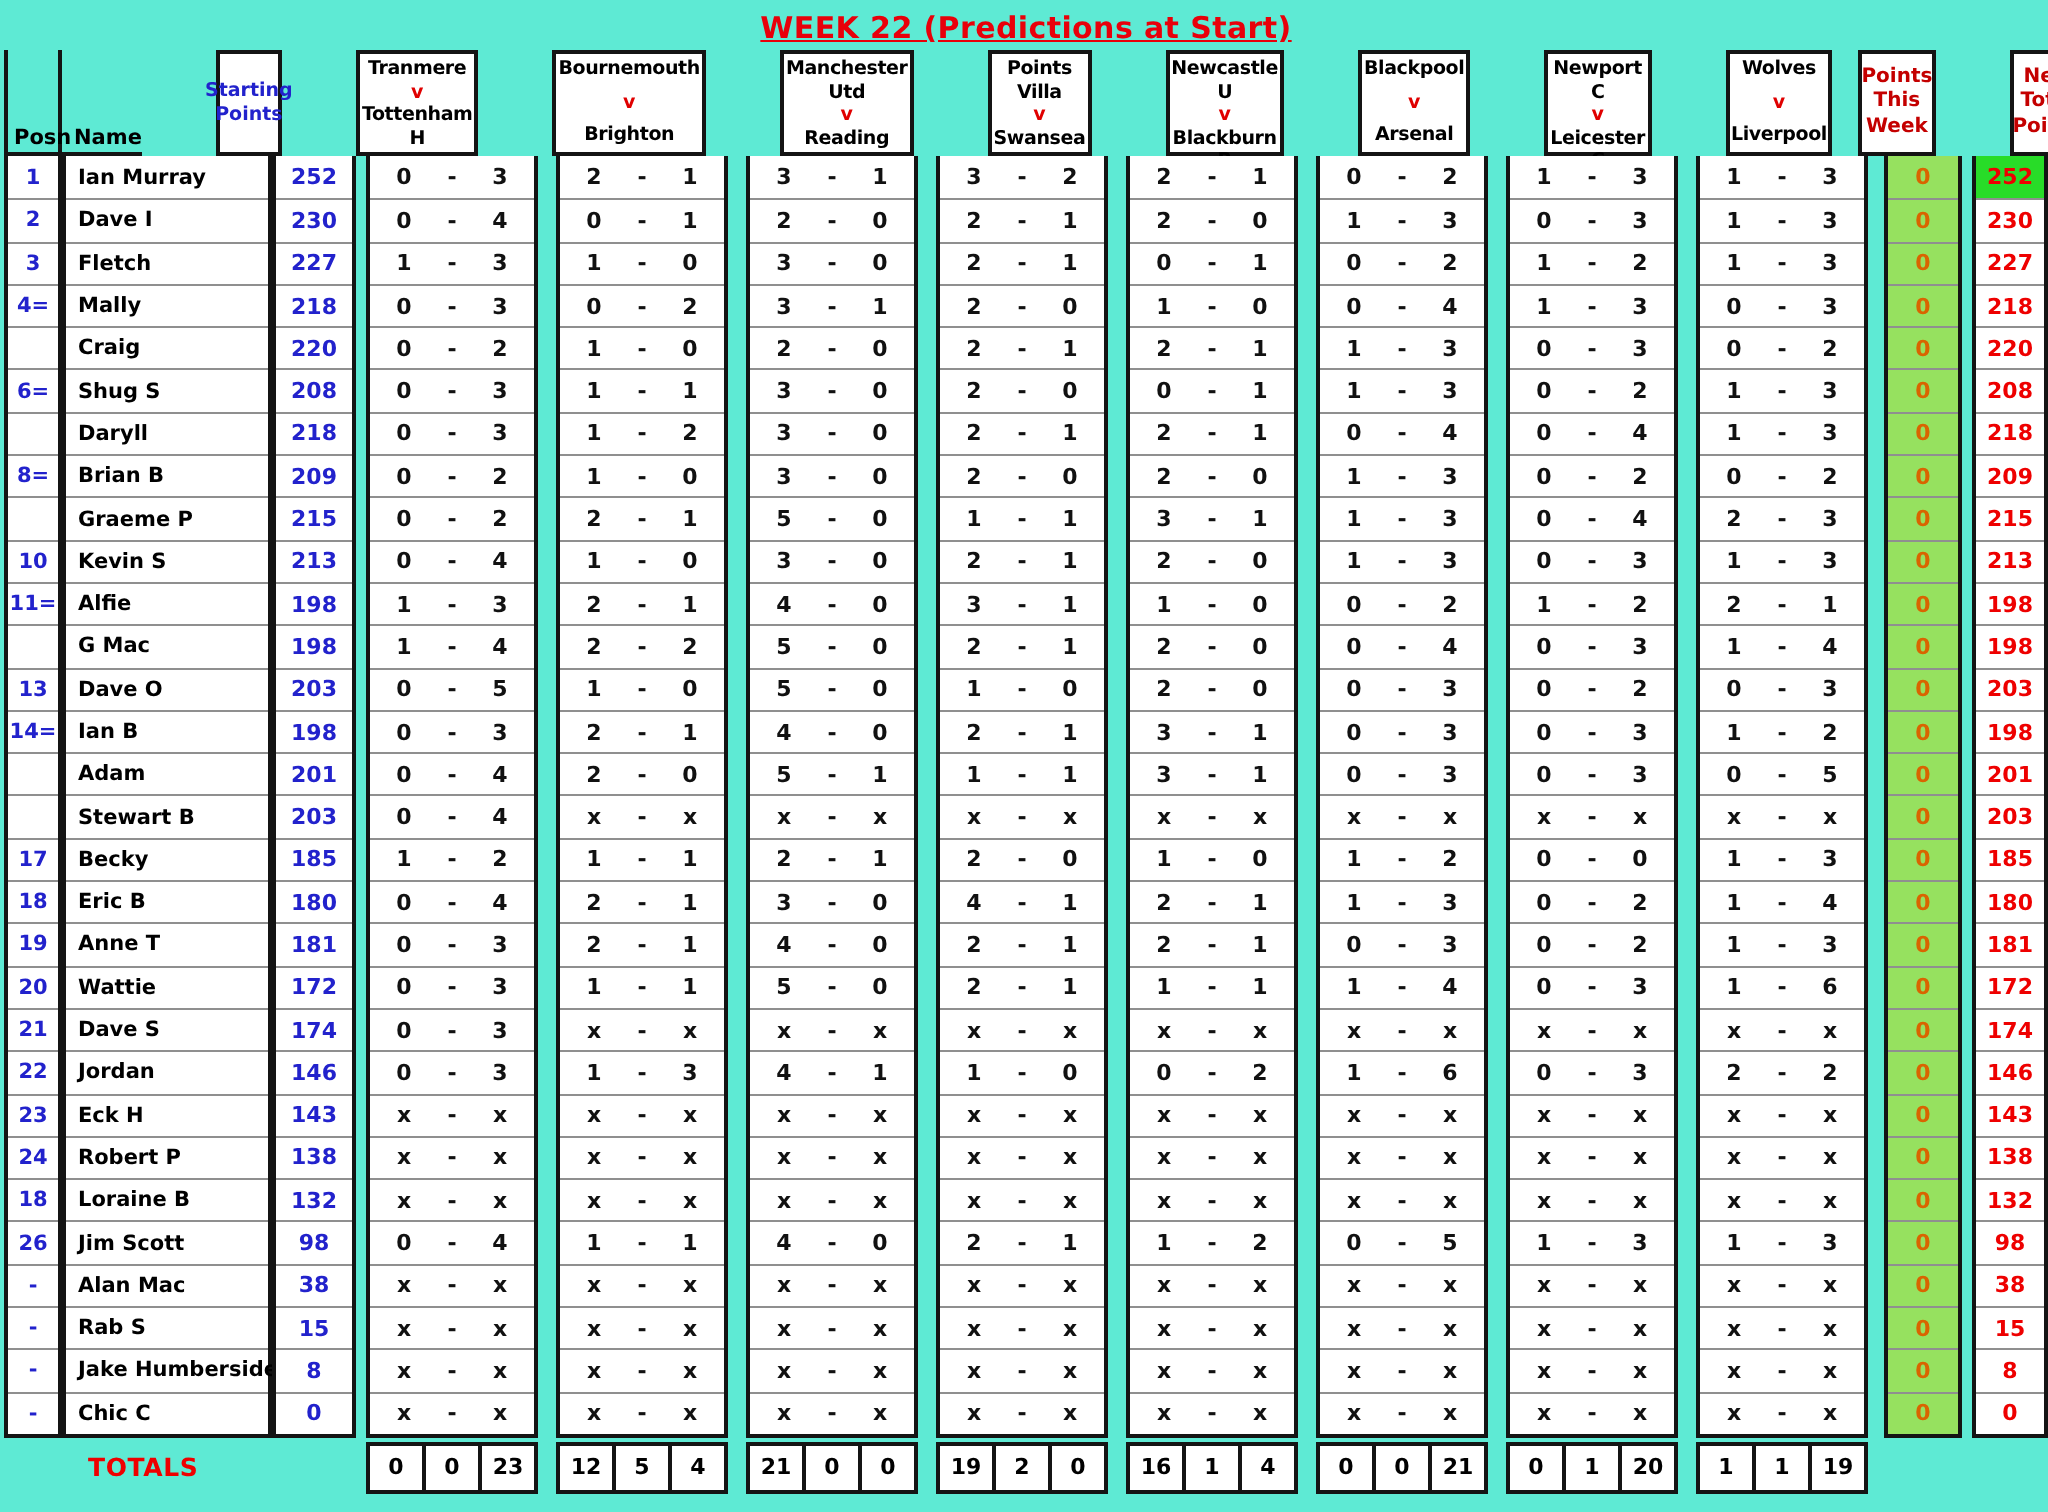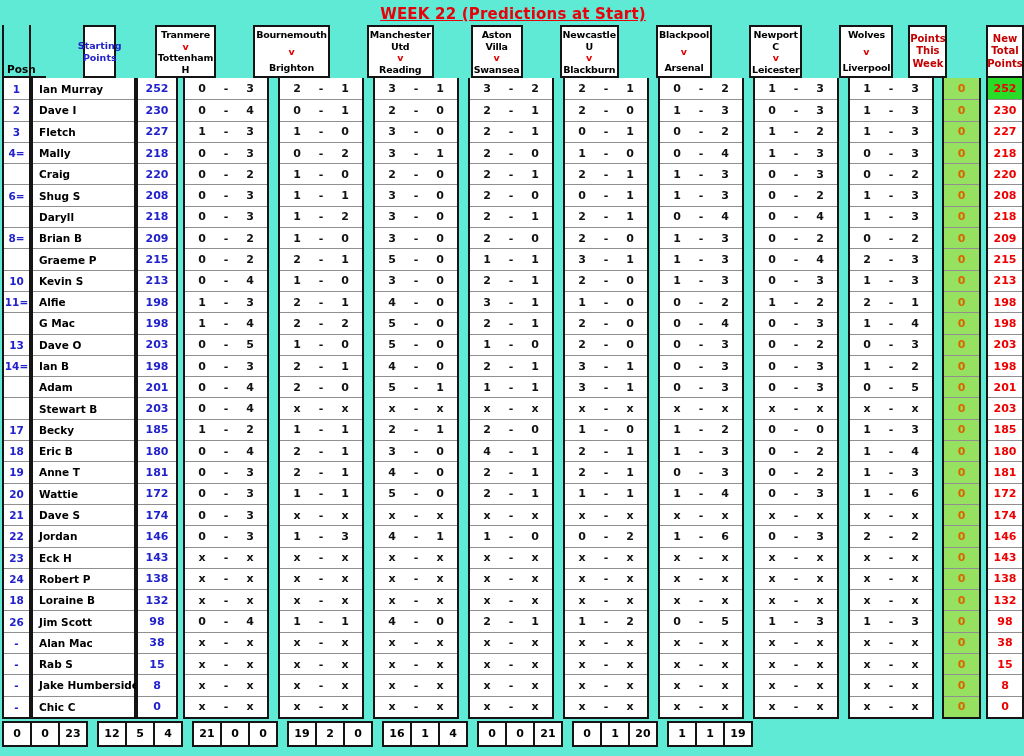--- a/index.html
+++ b/index.html
@@ -62,20 +62,21 @@
 </head>
 <body>
 
 <div class="page">
 
   <div class="title">WEEK 22 (Predictions at Start)</div>
 
   <div class="hdr-row">
     <div class="left-hdr">
       <div class="posn-hdr">Posn</div>
+      <div class="name-hdr">Name</div>
     </div>
     <div class="hdr-box start-hdr">
       <span>Starting</span>
       <span>Points</span>
     </div>
     <div class="gap1"></div>
     <div class="match-hdrs" id="match-hdrs">
         <div class="hdr-box match-hdr">
           <span class="team">Tranmere</span>
           <span class="vs">v</span>
@@ -88,21 +89,21 @@
           <span class="team">Brighton</span>
         </div>
         <div class="gap-g"></div>
         <div class="hdr-box match-hdr">
           <span class="team">Manchester Utd</span>
           <span class="vs">v</span>
           <span class="team">Reading</span>
         </div>
         <div class="gap-g"></div>
         <div class="hdr-box match-hdr">
-          <span class="team">Aston Villa</span>
+          <span class="team">Points Villa</span>
           <span class="vs">v</span>
           <span class="team">Swansea</span>
         </div>
         <div class="gap-g"></div>
         <div class="hdr-box match-hdr">
           <span class="team">Newcastle U</span>
           <span class="vs">v</span>
           <span class="team">Blackburn R</span>
         </div>
         <div class="gap-g"></div>
@@ -1521,20 +1522,23 @@
         <div class="cell ntp-cell">132</div>
         <div class="cell ntp-cell">98</div>
         <div class="cell ntp-cell">38</div>
         <div class="cell ntp-cell">15</div>
         <div class="cell ntp-cell">8</div>
         <div class="cell ntp-cell">0</div>
       </div>
     </div>
 
   <div class="totals-row">
+    <div class="totals-label-wrap">
+      <span class="totals-label">TOTALS</span>
+    </div>
     <div class="totals-groups" id="totals-groups">
         <div class="tot-box">
           <div class="tot-cell">0</div>
           <div class="tot-cell">0</div>
           <div class="tot-cell">23</div>
         </div>
         <div class="gap-g"></div>
         <div class="tot-box">
           <div class="tot-cell">12</div>
           <div class="tot-cell">5</div>

